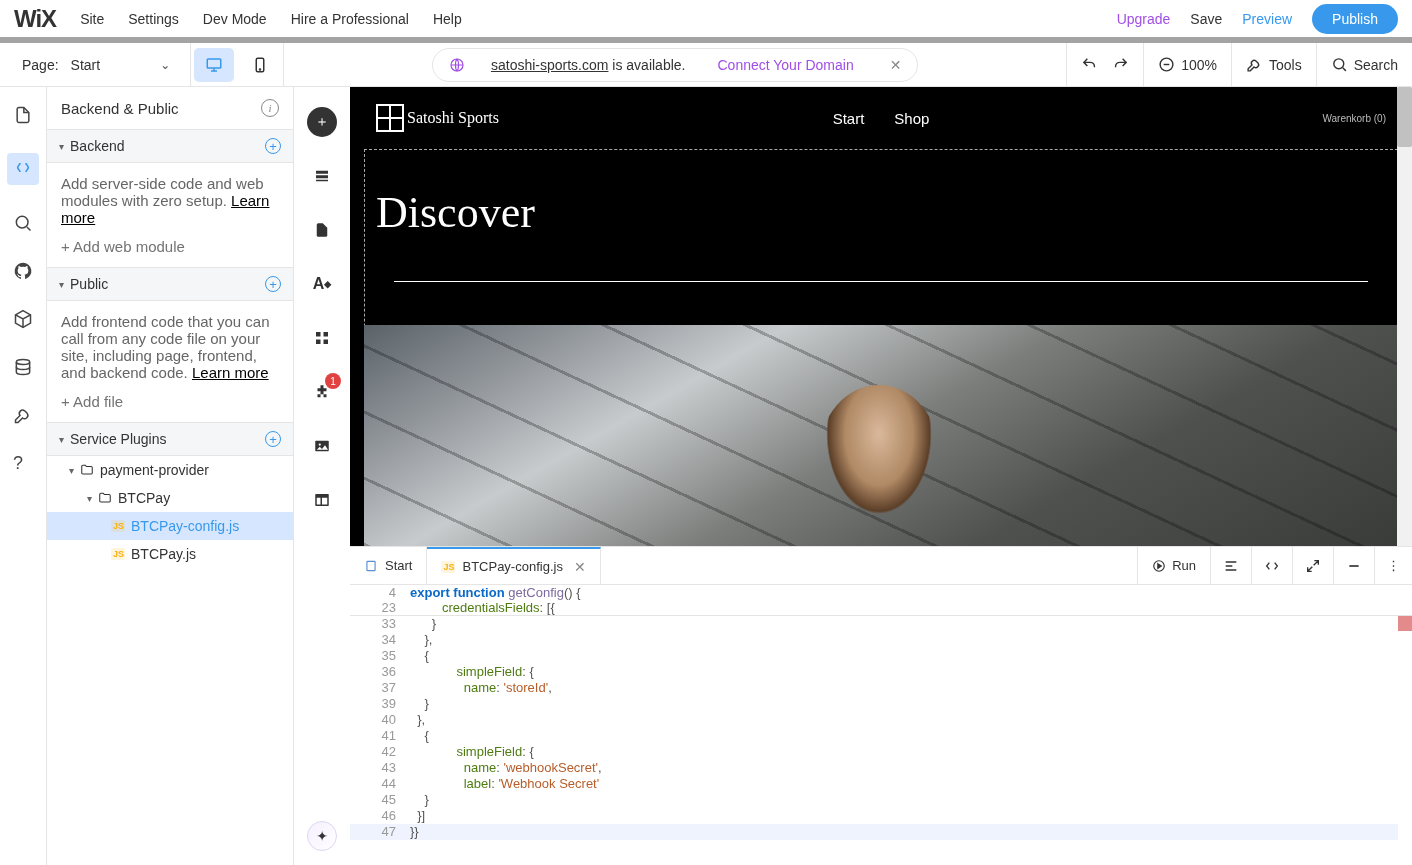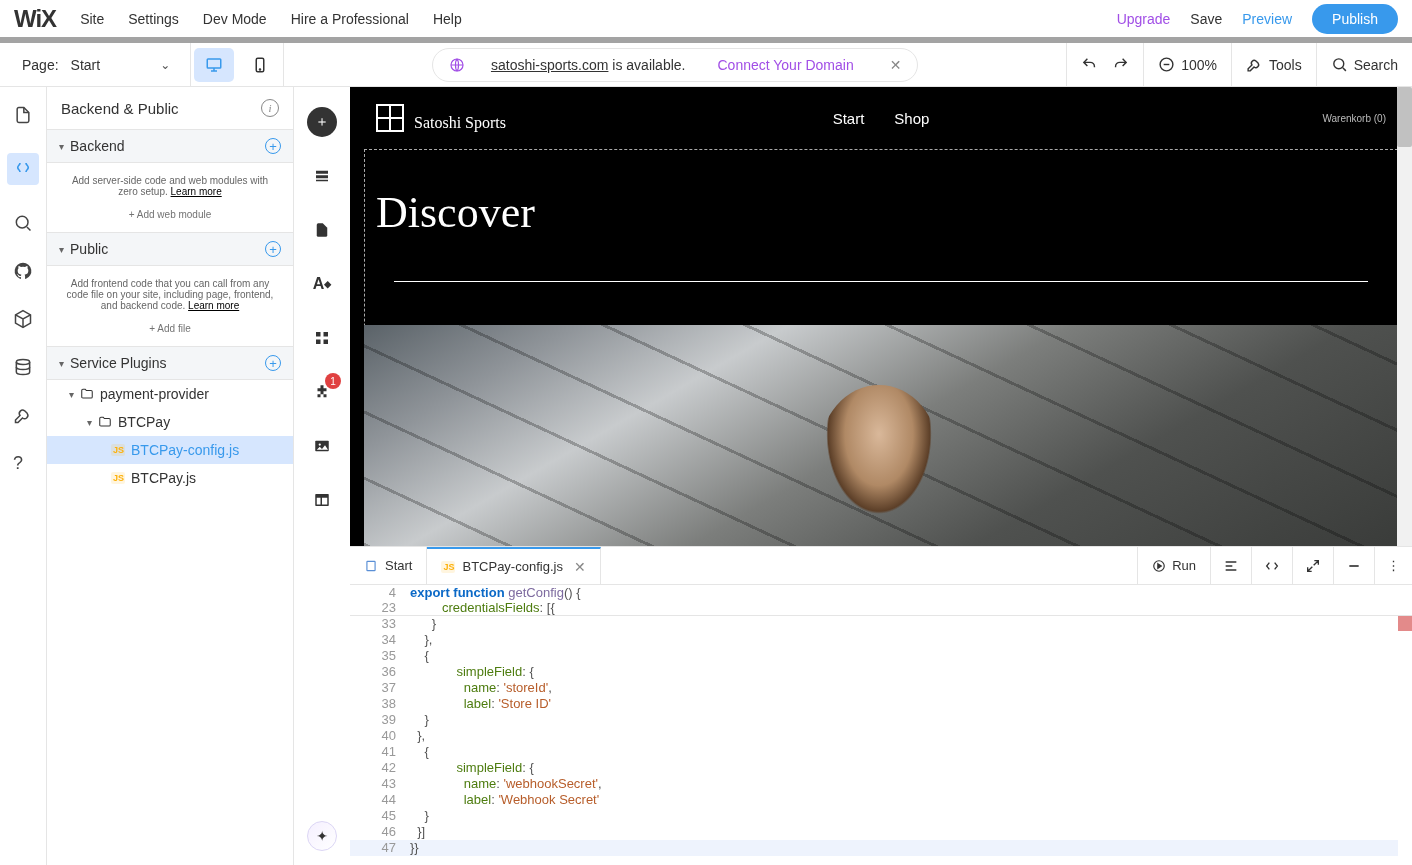--- a/index.html
+++ b/index.html
@@ -47,21 +47,21 @@
 .rail-icn.activebg { background:#d6e6fe; border-radius:4px; padding:6px; width:32px; height:32px; display:flex; align-items:center; justify-content:center; }
 
 
 .sidepanel { width: 247px; border-right: 1px solid #e5e5e5; display: flex; flex-direction: column; overflow-y:auto;}
 .sp-header { display: flex; align-items: center; justify-content: space-between; padding: 12px 14px; font-weight: 400; font-size: 15px; }
 .sp-info { width: 18px; height: 18px; border: 1.5px solid #888; border-radius: 50%; display:flex; align-items:center; justify-content:center; font-size:11px; color:#888; font-style:italic; font-family:serif;}
 .sp-section-head { background: #f4f6f8; padding: 8px 12px; display: flex; align-items: center; justify-content: space-between; border-top:1px solid #e5e5e5; border-bottom:1px solid #e5e5e5; font-size: 14px; cursor:pointer;}
 .sp-section-head .left { display:flex; align-items:center; gap:6px;}
 .sp-caret { font-size: 10px; color: #666; }
 .sp-plus { width: 16px; height: 16px; border: 1.3px solid #3899ec; border-radius: 50%; color: #3899ec; display:flex; align-items:center; justify-content:center; font-size:13px; line-height:1;}
-.sp-body { padding: 12px 14px; font-size: 10px; color: #666; text-align: center; }
+.sp-body { padding: 12px 14px; font-size: 15px; color: #666; }
 .sp-body a { color: #000; text-decoration: underline; }
 .sp-addlink { color: #737373; margin-top: 12px; display: block; cursor:pointer;}
 .treerow { display: flex; align-items: center; gap: 6px; padding: 6px 12px; font-size: 14px; cursor:pointer;}
 .treerow.indent1 { padding-left: 22px; }
 .treerow.indent2 { padding-left: 40px; }
 .treerow.indent3 { padding-left: 64px; }
 .treerow.selected { background: #d6e6fe; }
 .js-badge { background: #fdb10c22; color: #fdb10c; font-size: 9px; font-weight: 700; padding: 1px 2px; border-radius: 2px; width:14px; text-align:center;}
 .folder-icn { width:14px; height:14px; }
 .blue-fn { color: #3899ec; font-weight:500; }
@@ -74,21 +74,21 @@
 .ed-tool.ai { border:1px solid #dcd6f5; background:linear-gradient(135deg,#f5f0ff,#fff);}
 
 
 .canvas-area { flex:1; display:flex; flex-direction:column; background:#f0f0f0;}
 .canvas-inner { flex:1; display:flex; overflow:hidden; padding:0; background:#fff;}
 
 
 .preview-wrap { flex:1; position:relative; overflow:hidden;}
 .preview { position:absolute; inset:0; background:#000; overflow:hidden;}
 .preview-topbar { height:62px; display:flex; align-items:center; padding:0 26px; color:#fff; justify-content:space-between;}
-.brand { display:flex; align-items:flex-end; gap:10px;}
+.brand { display:flex; align-items:center; gap:3px;}
 .brand-mark { width:28px; height:28px; border:1px solid #fff; display:grid; grid-template:1fr 1fr/1fr 1fr;}
 .brand-mark span { border:.5px solid #fff;}
 .brand-name { font-size:16px; font-weight:300; font-family: Georgia, serif;}
 .preview-nav { display:flex; gap:30px; font-size:15px; position:absolute; left:50%; transform:translateX(-50%);}
 .cart-txt { font-size:10px; color:#bbb;}
 .sel-border { position:absolute; left:14px; right:14px; top:62px; bottom:0; border:1.5px dashed #aaa; pointer-events:none;}
 .discover { position:absolute; top:100px; left:26px; color:#fff; font-family:Georgia,'Times New Roman',serif; font-size:44px; font-weight:300;}
 .discover-line { position:absolute; top:194px; left:44px; right:44px; height:1px; background:#fff;}
 .photo { position:absolute; top:238px; left:14px; right:14px; bottom:0; background:linear-gradient(150deg,#5a6268 0%,#8f9499 15%,#c8cbcd 30%,#7c7e7c 50%,#4f514f 70%,#3a3c3a 100%); overflow:hidden;}
 .photo::before { content:''; position:absolute; inset:0; background:repeating-linear-gradient(25deg,rgba(0,0,0,.25) 0 3px,transparent 3px 60px);}
@@ -455,24 +455,20 @@
           </div>
           <div class="cline">
             <div class="gut">36</div>
             <div class="txt"><span class="pu">    </span><span class="pr">simpleField</span><span class="pu">: </span><span class="pu">{</span></div>
           </div>
           <div class="cline">
             <div class="gut">37</div>
             <div class="txt"><span class="pu">      </span><span class="pr">name</span><span class="pu">: </span><span class="st">'storeId'</span><span class="pu">,</span></div>
           </div>
           <div class="cline">
-            <div class="gut">38</div>
-            <div class="txt"><span class="pu">      </span><span class="pr">label</span><span class="pu">: </span><span class="st">'Store ID'</span></div>
-          </div>
-          <div class="cline">
             <div class="gut">39</div>
             <div class="txt"><span class="pu">    }</span></div>
           </div>
           <div class="cline">
             <div class="gut">40</div>
             <div class="txt"><span class="pu">  },</span></div>
           </div>
           <div class="cline">
             <div class="gut">41</div>
             <div class="txt"><span class="pu">    {</span></div>

